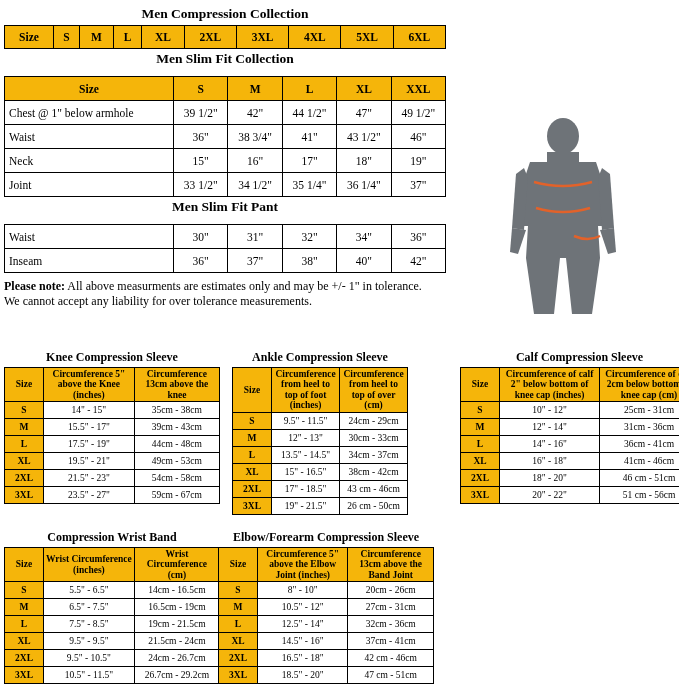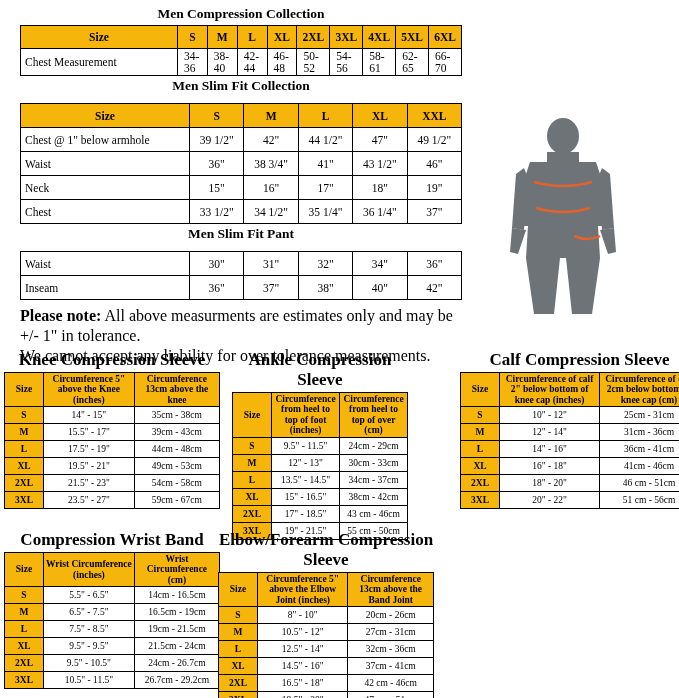--- a/index.html
+++ b/index.html
@@ -11,46 +11,46 @@
     font-size:11px;
     position:relative;
     overflow:hidden;
   }
   table{border-collapse:collapse;}
   .tbl td,.tbl th{border:1px solid #000;padding:1px 4px;font-size:11.5px;}
   .hdr{background:#f5b50a;font-weight:bold;text-align:center;font-size:13px;}
   .title{font-weight:bold;text-align:center;font-size:13.5px;padding:2px 0 3px 0;}
 
   
-  #top-wrap{position:absolute;left:20px;top:4px;width:442px;}
+  #top-wrap{position:absolute;left:4px;top:4px;width:442px;}
   #t1{width:442px;}
   #t1 td,#t1 th{height:20px;}
   #t1 .lbl{text-align:left;padding-left:4px;width:148px;}
   #t1 .val{text-align:left;padding-left:6px;}
 
   #t2{width:442px;margin-top:6px;}
   #t2 td,#t2 th{height:21px;}
   #t2 .lbl{text-align:left;padding-left:4px;width:160px;}
   #t2 .val{text-align:center;}
 
   #t3{width:442px;margin-top:6px;}
   #t3 td,#t3 th{height:21px;}
   #t3 .lbl{text-align:left;padding-left:4px;width:160px;}
   #t3 .val{text-align:center;}
 
-  .note{margin-top:6px;width:442px;font-size:16px;line-height:1.25;}
+  .note{margin-top:6px;width:442px;font-size:12px;line-height:1.25;}
   .note b{font-weight:bold;}
   .note .ctr{text-align:left;}
 
   
   #figure{position:absolute;left:452px;top:118px;width:222px;height:200px;}
 
   
   .mini{position:absolute;}
-  .mini .title{font-size:17px;padding-bottom:2px;}
+  .mini .title{font-size:12px;padding-bottom:2px;}
   .mini table{width:100%;}
   .mini td,.mini th{border:1px solid #000;font-size:9.5px;text-align:center;padding:1px 2px;}
   .mini th{background:#f5b50a;font-weight:bold;line-height:1.1;}
   .mini .sz{width:34px;background:#f5b50a;font-weight:bold;}
   .mini td.sz{background:#f5b50a;}
   .mini tr{height:17px;}
 
   #m1{left:4px;top:348px;width:216px;}
   #m2{left:232px;top:348px;width:176px;}
   #m3{left:460px;top:348px;width:239px;}
@@ -73,32 +73,20 @@
       <th class="hdr">S</th>
       <th class="hdr">M</th>
       <th class="hdr">L</th>
       <th class="hdr">XL</th>
       <th class="hdr">2XL</th>
       <th class="hdr">3XL</th>
       <th class="hdr">4XL</th>
       <th class="hdr">5XL</th>
       <th class="hdr">6XL</th>
     </tr>
-    <tr>
-      <td class="lbl">Chest Measurement</td>
-      <td class="val">34-36</td>
-      <td class="val">38-40</td>
-      <td class="val">42-44</td>
-      <td class="val">46-48</td>
-      <td class="val">50-52</td>
-      <td class="val">54-56</td>
-      <td class="val">58-61</td>
-      <td class="val">62-65</td>
-      <td class="val">66-70</td>
-    </tr>
   </tbody>
     </table>
 
   <div class="title">Men Slim Fit Collection</div>
   <table class="tbl" id="t2">
     <tbody>
         <tr>
       <th class="hdr">Size</th>
       <th class="hdr">S</th>
       <th class="hdr">M</th>
@@ -124,21 +112,21 @@
     </tr>
     <tr>
       <td class="lbl">Neck</td>
       <td class="val">15"</td>
       <td class="val">16"</td>
       <td class="val">17"</td>
       <td class="val">18"</td>
       <td class="val">19"</td>
     </tr>
     <tr>
-      <td class="lbl">Chest</td>
+      <td class="lbl">Joint</td>
       <td class="val">33 1/2"</td>
       <td class="val">34 1/2"</td>
       <td class="val">35 1/4"</td>
       <td class="val">36 1/4"</td>
       <td class="val">37"</td>
     </tr>
   </tbody>
     </table>
 
   <div class="title">Men Slim Fit Pant</div>
@@ -262,21 +250,21 @@
           <td>38cm - 42cm</td>
         </tr>
     <tr>
           <td class="sz">2XL</td>
           <td>17" - 18.5"</td>
           <td>43 cm - 46cm</td>
         </tr>
     <tr>
           <td class="sz">3XL</td>
           <td>19" - 21.5"</td>
-          <td>55 cm - 50cm</td>
+          <td>26 cm - 50cm</td>
         </tr>
   </tbody>
     </table>
 </div>
 
 <div class="mini" id="m3">
   <div class="title">Calf Compression Sleeve</div>
   <table>
     <tbody>
         <tr class="hdr-tall">

